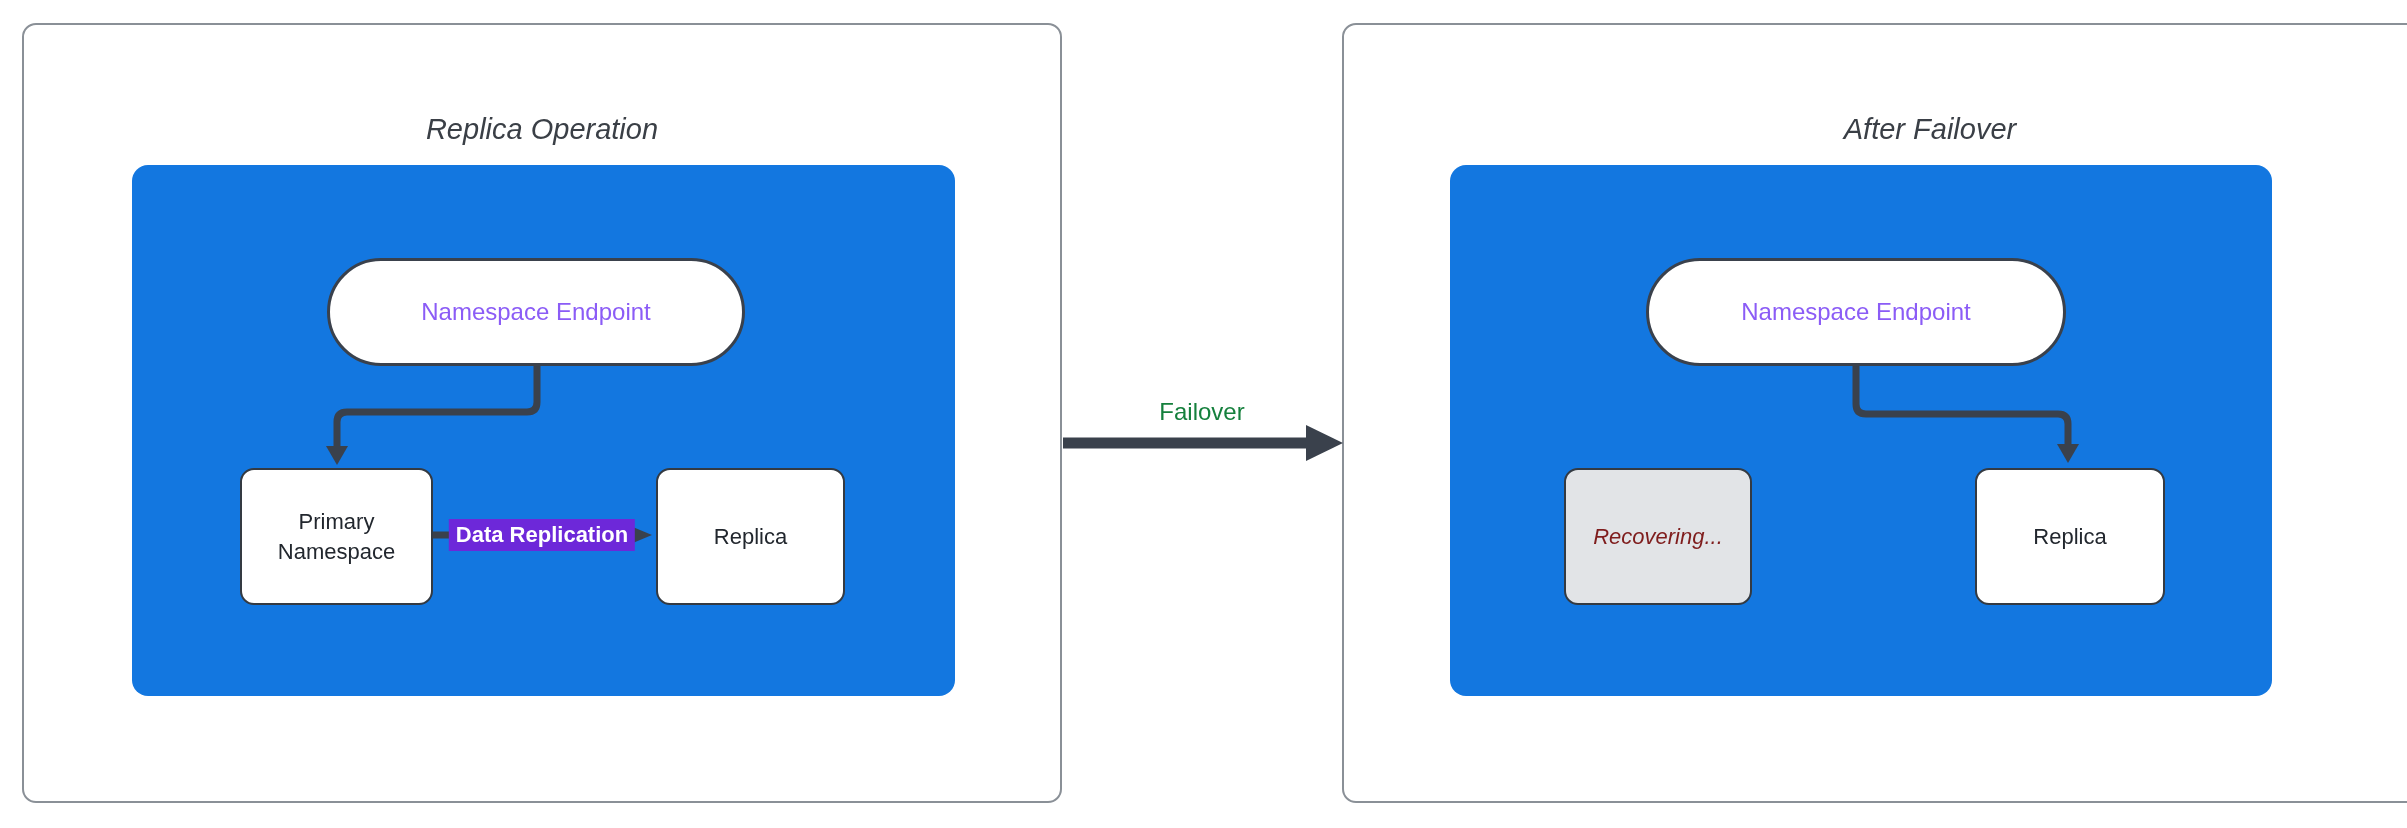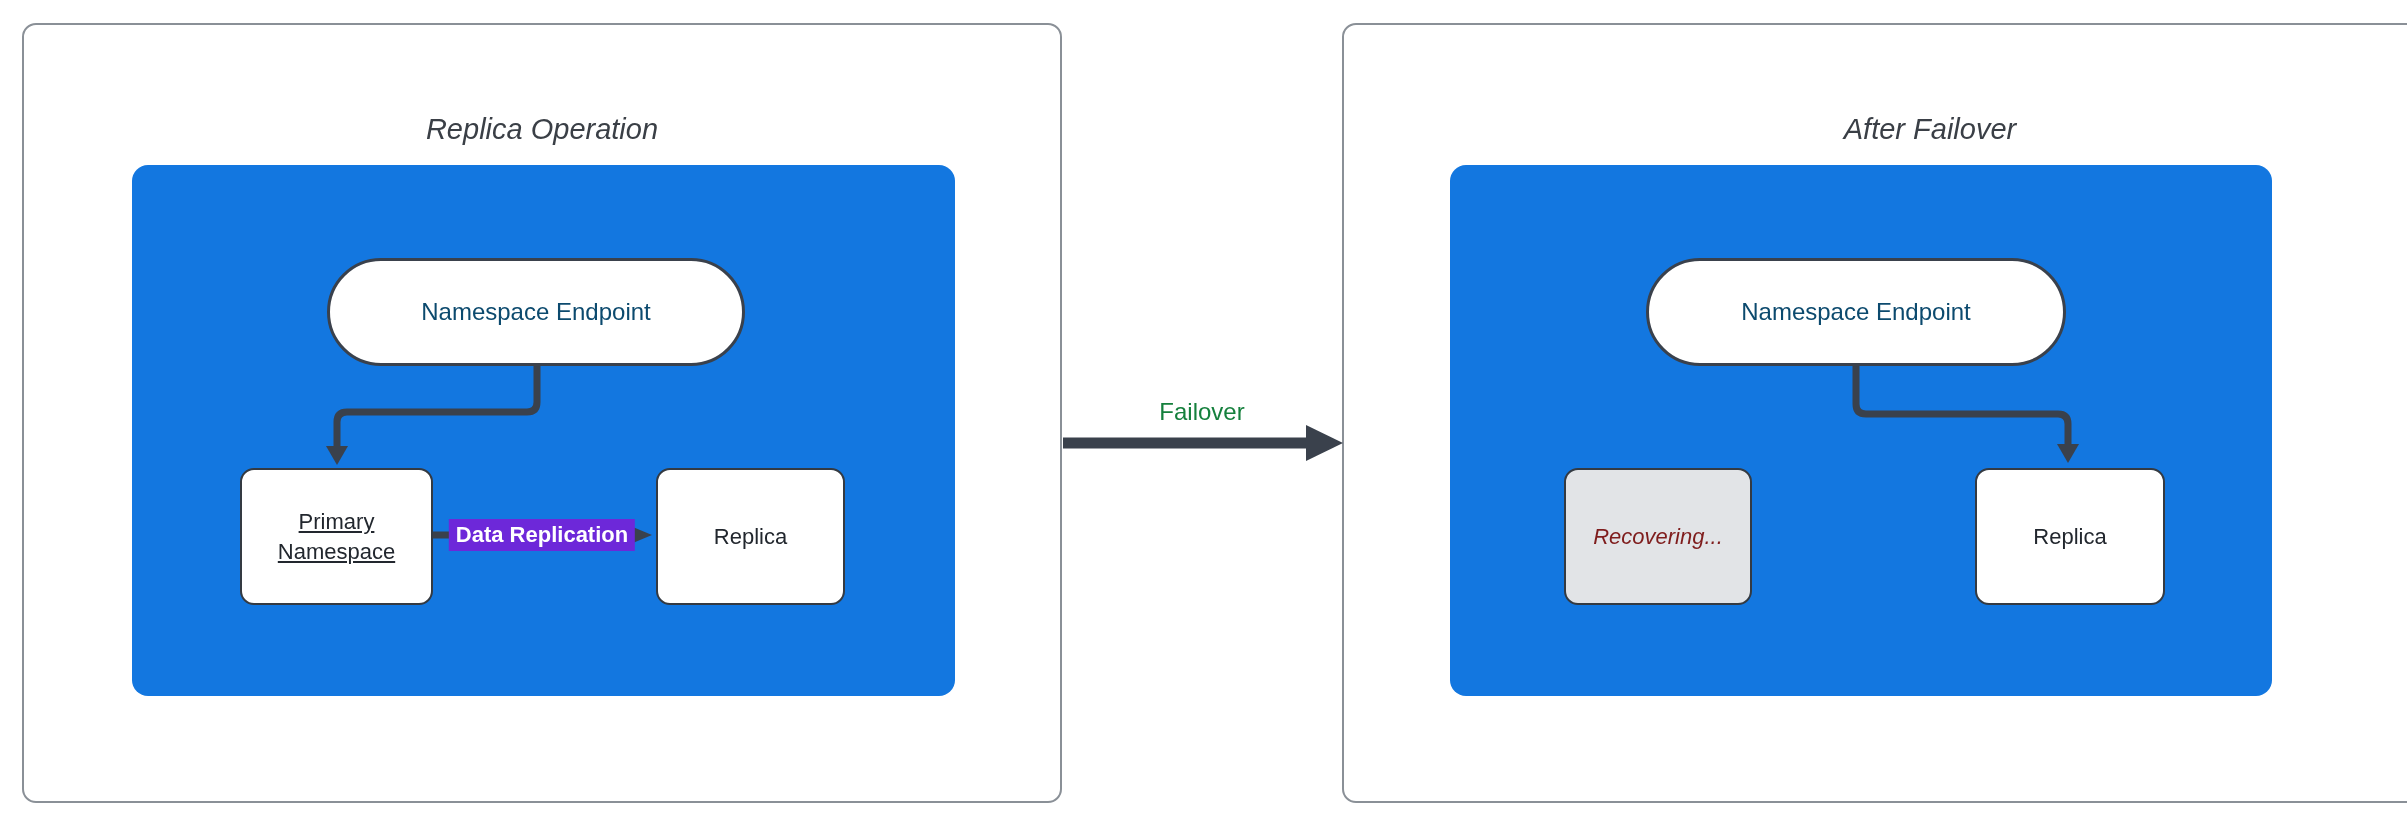--- a/index.html
+++ b/index.html
@@ -53,21 +53,21 @@
     top: 233px;
     height: 108px;
     background: #ffffff;
     border: 3px solid #3a414c;
     border-radius: 60px;
     box-sizing: border-box;
     display: flex;
     align-items: center;
     justify-content: center;
     font-size: 24px;
-    color: #0c4a6e;
+    color: #8b5cf6;
     z-index: 3;
   }
   .panel.left  .pill { left: 303px; width: 418px; }
   .panel.right .pill { left: 302px; width: 420px; }
 
   .node {
     position: absolute;
     top: 443px;
     height: 137px;
     background: #ffffff;
@@ -77,21 +77,21 @@
     display: flex;
     align-items: center;
     justify-content: center;
     text-align: center;
     font-size: 22px;
     line-height: 1.35;
     color: #22272e;
     z-index: 3;
     padding: 6px 14px;
   }
-  .panel.left  .node.primary  { left: 216px; width: 193px; text-decoration: underline; }
+  .panel.left  .node.primary  { left: 216px; width: 193px; }
   .panel.left  .node.replica  { left: 632px; width: 189px; }
   .panel.right .node.recovering {
     left: 220px; width: 188px;
     background: #e2e4e7;
     font-style: italic;
     color: #7f1d1d;
   }
   .panel.right .node.replica  { left: 631px; width: 190px; }
 
   .edges {

